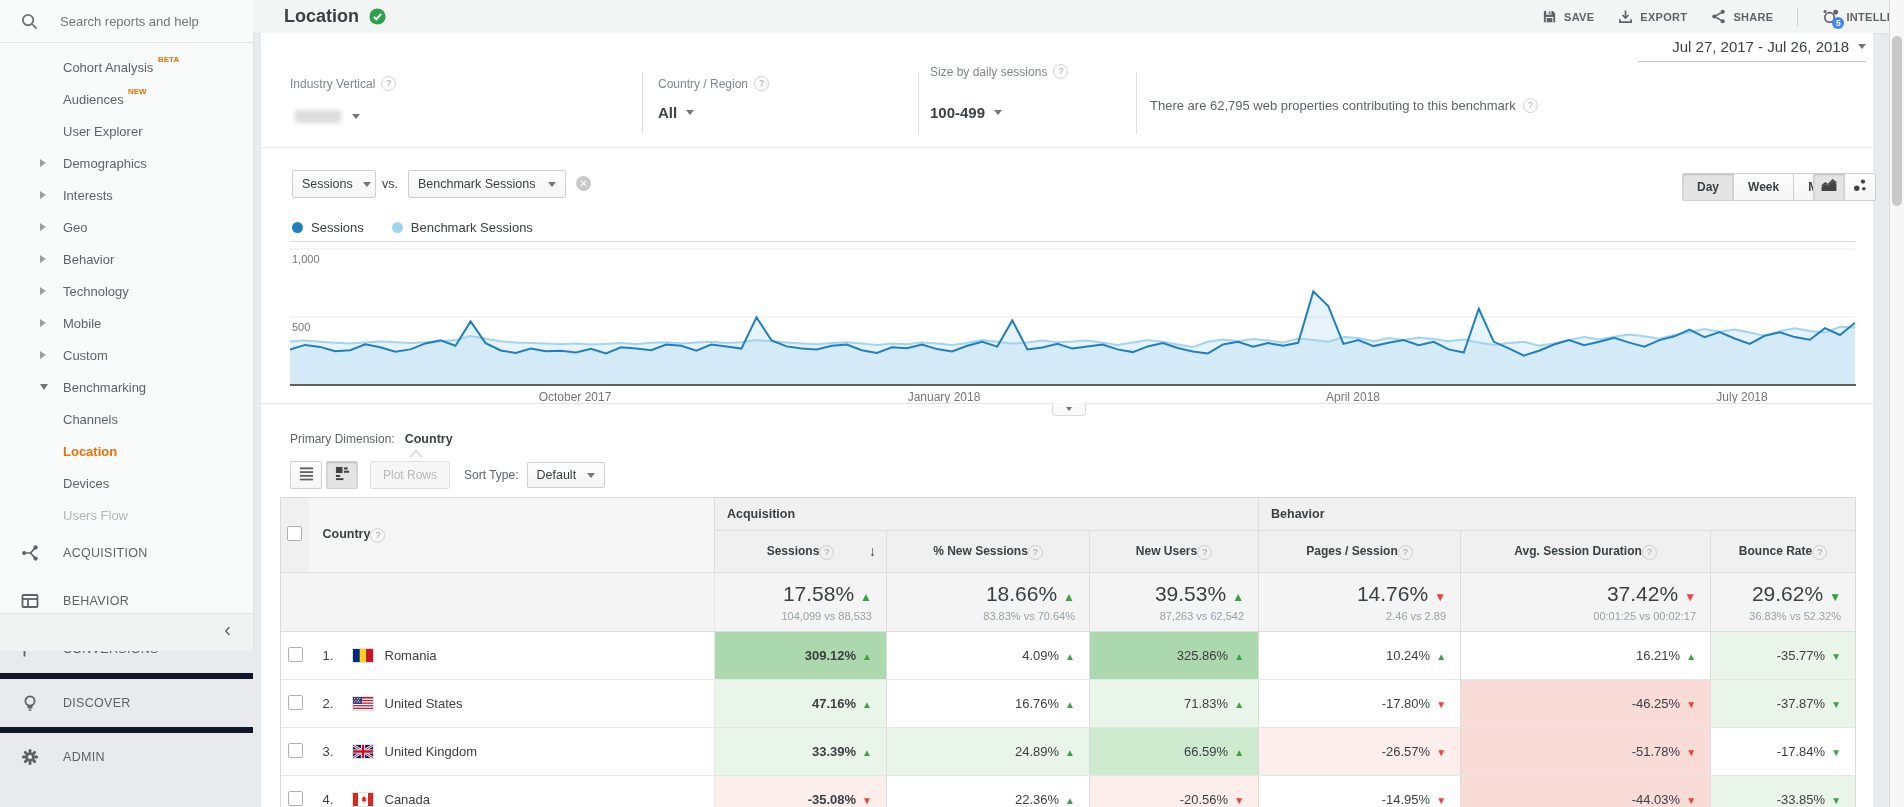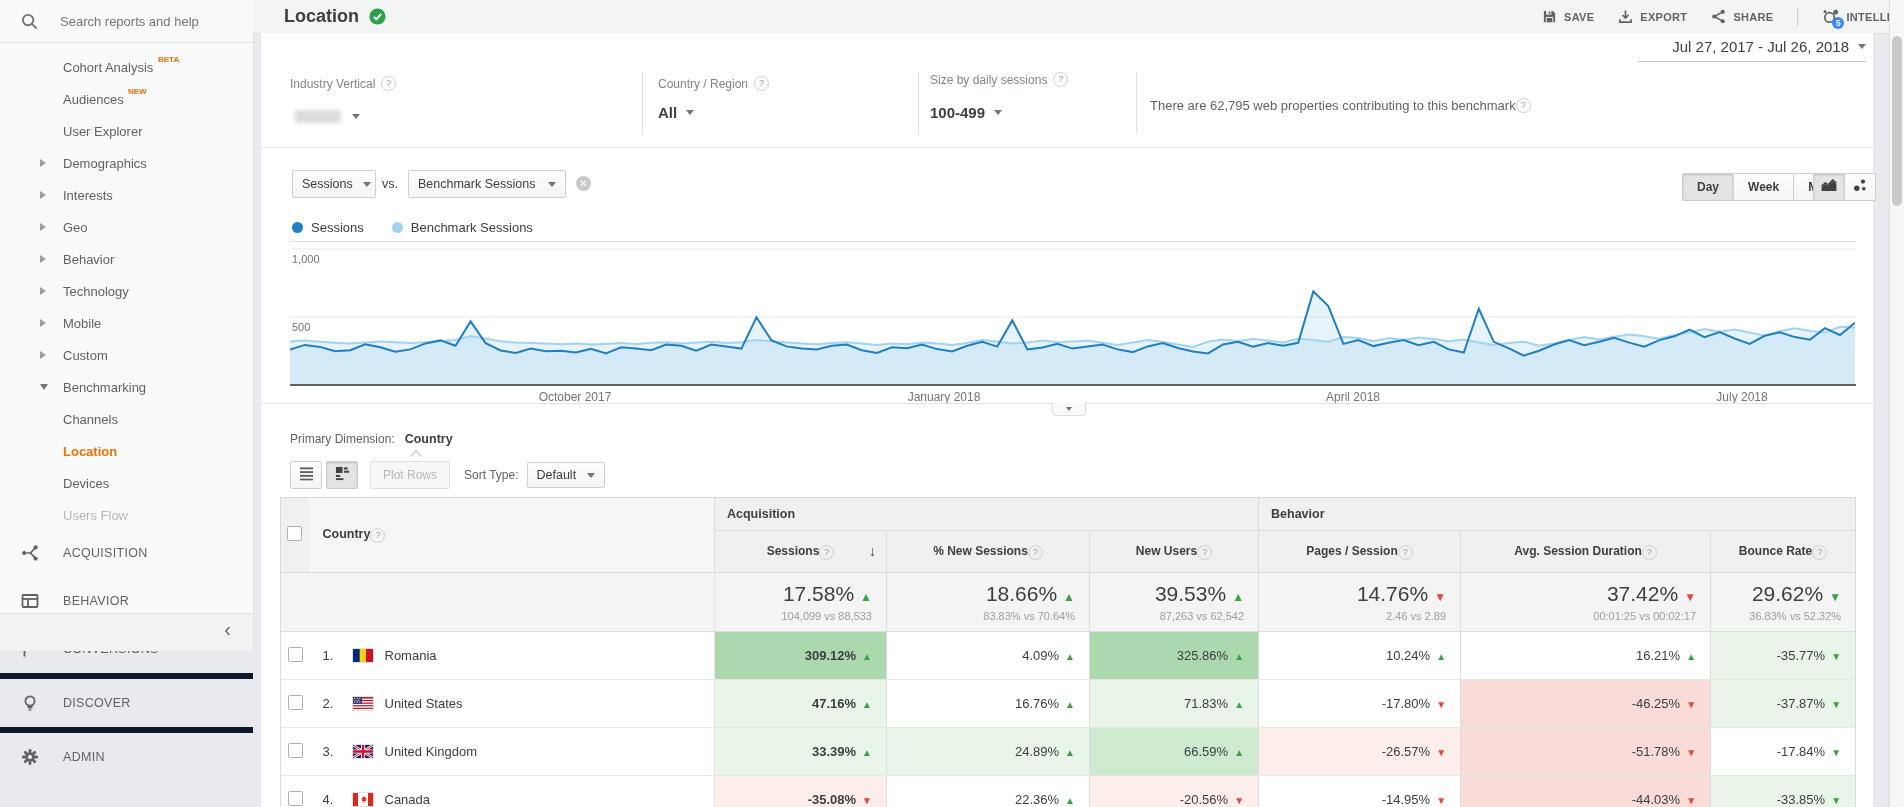--- a/index.html
+++ b/index.html
@@ -51,21 +51,21 @@
   #date-picker .dr{font-size:15px;color:#3c4043;}
 
   
   .flt-label{position:absolute;font-size:12px;color:#80868b;display:flex;align-items:center;gap:6px;}
   .flt-value{position:absolute;font-size:15px;font-weight:bold;color:#3c4043;display:flex;align-items:center;gap:9px;cursor:pointer;}
   .flt-div{position:absolute;width:1px;background:#e0e0e0;}
   .caret{display:inline-block;width:0;height:0;border-left:4px solid transparent;border-right:4px solid transparent;border-top:5px solid #757575;}
   #redacted{position:absolute;left:295px;top:110px;width:46px;height:13px;background:#dcdcdc;filter:blur(2px);}
   #iv-caret{position:absolute;left:352px;top:114px;}
   .help{display:inline-block;width:13px;height:13px;line-height:13px;border-radius:50%;border:1px solid #cfcfcf;color:#9e9e9e;font-size:9px;text-align:center;font-weight:normal;flex:0 0 auto;}
-  #bench-note{position:absolute;left:1150px;top:98px;font-size:13px;color:#5f6368;display:flex;align-items:center;}
+  #bench-note{position:absolute;left:1150px;top:98px;font-size:13px;color:#5f6368;display:flex;align-items:center;gap:7px;}
   #flt-border{position:absolute;left:261px;top:147px;width:1612px;height:1px;background:#e6e6e6;}
 
   
   .dd-btn{position:absolute;height:28px;background:linear-gradient(#fdfdfd,#f5f5f5);border:1px solid #cfcfcf;border-radius:2px;display:flex;align-items:center;justify-content:space-between;padding:0 9px;font-size:12.5px;color:#3c4043;cursor:pointer;box-sizing:border-box;gap:10px;}
   #vs-label{position:absolute;left:382px;top:177px;font-size:12.5px;color:#3c4043;}
   #remove-cmp{position:absolute;left:536px;top:176px;width:15px;height:15px;border-radius:50%;background:#c9c9c9;color:#fff;font-size:10px;line-height:15px;text-align:center;cursor:pointer;}
 
   
   #granularity{position:absolute;left:1682px;top:173px;display:flex;}
   .seg-btn{height:26px;padding:0 14px;border:1px solid #cfcfcf;border-left:none;background:linear-gradient(#fdfdfd,#f5f5f5);font-size:12px;font-weight:bold;color:#3c4043;display:flex;align-items:center;cursor:pointer;}
@@ -353,21 +353,21 @@
   <div class="flt-label" style="left:658px;top:76px;">
     <span>Country / Region</span>
       <span class="help">?</span>
   </div>
   <div class="flt-value" style="left:658px;top:104px;">
     <span>All</span>
       <span class="caret"></span>
   </div>
   <div class="flt-div" style="left:918px;top:72px;height:62px;"></div>
 
-  <div class="flt-label" style="left:930px;top:72px;">
+  <div class="flt-label" style="left:930px;top:64px;">
     <span>Size by daily sessions</span>
       <span class="help">?</span>
   </div>
   <div class="flt-value" style="left:930px;top:104px;">
     <span>100-499</span>
       <span class="caret"></span>
   </div>
   <div class="flt-div" style="left:1136px;top:72px;height:62px;"></div>
 
   <div id="bench-note">

